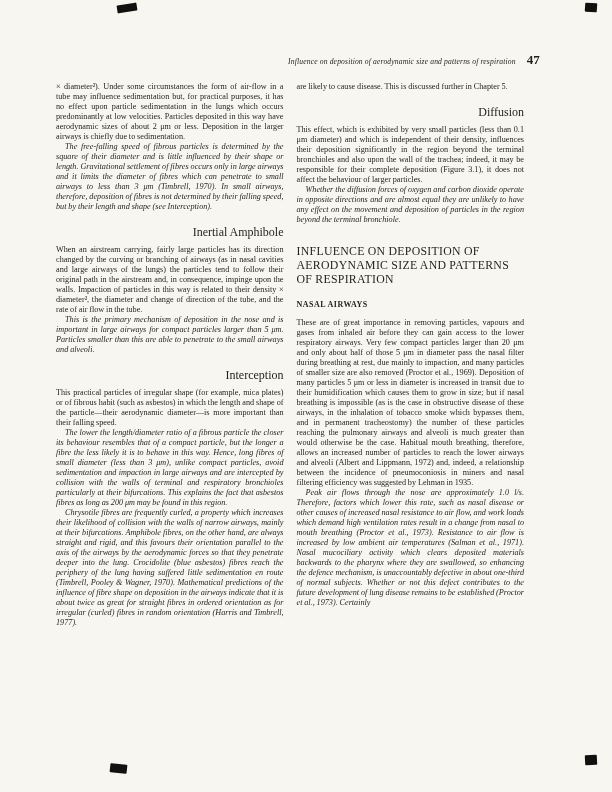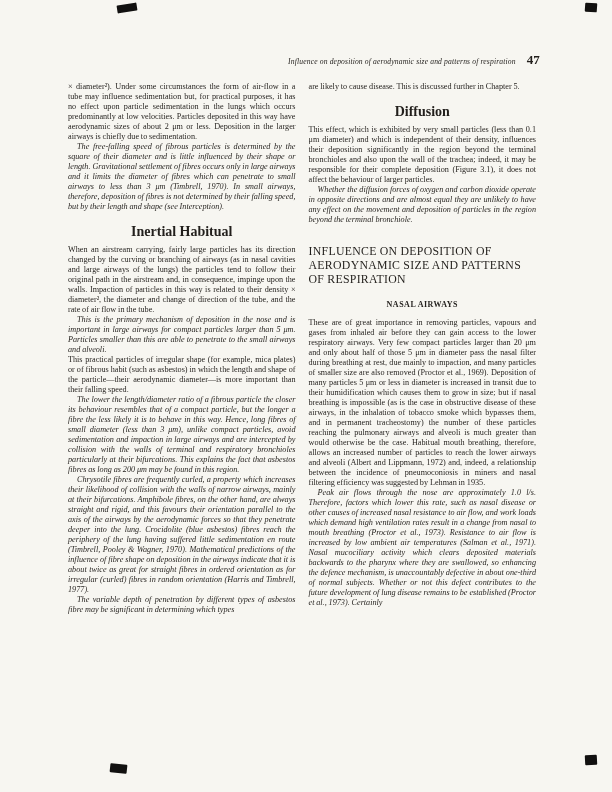--- a/index.html
+++ b/index.html
@@ -36,60 +36,60 @@
     font-size: 7.6px;
     letter-spacing: 0.15px;
     white-space: nowrap;
   }
   .rh-title { font-style: italic; }
   .rh-page  { font-style: normal; font-weight: bold; font-size: 13px; margin-left: 9px; }
 
   .columns {
     position: absolute;
     top: 82px;
-    left: 68px;
+    left: 56px;
     width: 468px;
     display: flex;
     gap: 13px;
   }
   .col {
     width: 227.5px;
     flex: 1 1 0;
     text-align: justify;
     font-size: 8.2px;
     line-height: 10px;
     hyphens: auto;
     -webkit-hyphens: auto;
     word-spacing: -0.2px;
   }
 
   p.para { margin: 0; }
   p.para.indent { text-indent: 9px; font-style: italic; }
 
   h2.section-heading {
-    font-size: 14px;
-    font-weight: bold;
+    font-size: 12px;
+    font-weight: normal;
     line-height: 10px;
     margin: 15px 0 8px 0;
-    text-align: center;
+    text-align: right;
   }
   h2.chapter-heading {
     font-size: 11.8px;
     font-weight: normal;
     line-height: 14px;
     margin: 19px 0 9px 0;
     text-align: left;
     letter-spacing: 0.3px;
   }
   h2.sub-heading {
     font-size: 8px;
     font-weight: bold;
     line-height: 10px;
     margin: 14px 0 8px 0;
-    text-align: center;
+    text-align: left;
     letter-spacing: 0.5px;
   }
 </style>
 </head>
 <body>
 
 <div class="page">
 
   <div class="scan-mark mark-tl"></div>
   <div class="scan-mark mark-tr"></div>
@@ -98,27 +98,27 @@
 
   <header class="running-head">
     <span class="rh-title">Influence on deposition of aerodynamic size and patterns of respiration</span>
     <span class="rh-page">47</span>
   </header>
 
   <main class="columns">
     <section class="col" id="col-left">
         <p class="para">× diameter²). Under some circumstances the form of air-flow in a tube may influence sedimentation but, for practical purposes, it has no effect upon particle sedimentation in the lungs which occurs predominantly at low velocities. Particles deposited in this way have aerodynamic sizes of about 2 μm or less. Deposition in the larger airways is chiefly due to sedimentation.</p>
         <p class="para indent">The free-falling speed of fibrous particles is determined by the square of their diameter and is little influenced by their shape or length. Gravitational settlement of fibres occurs only in large airways and it limits the diameter of fibres which can penetrate to small airways to less than 3 μm (Timbrell, 1970). In small airways, therefore, deposition of fibres is not determined by their falling speed, but by their length and shape (see Interception).</p>
-        <h2 class="section-heading">Inertial Habitual</h2>
+        <h2 class="section-heading">Inertial Amphibole</h2>
         <p class="para">When an airstream carrying, fairly large particles has its direction changed by the curving or branching of airways (as in nasal cavities and large airways of the lungs) the particles tend to follow their original path in the airstream and, in consequence, impinge upon the walls. Impaction of particles in this way is related to their density × diameter², the diameter and change of direction of the tube, and the rate of air flow in the tube.</p>
         <p class="para indent">This is the primary mechanism of deposition in the nose and is important in large airways for compact particles larger than 5 μm. Particles smaller than this are able to penetrate to the small airways and alveoli.</p>
+        <h2 class="section-heading">Interception</h2>
         <p class="para">This practical particles of irregular shape (for example, mica plates) or of fibrous habit (such as asbestos) in which the length and shape of the particle—their aerodynamic diameter—is more important than their falling speed.</p>
         <p class="para indent">The lower the length/diameter ratio of a fibrous particle the closer its behaviour resembles that of a compact particle, but the longer a fibre the less likely it is to behave in this way. Hence, long fibres of small diameter (less than 3 μm), unlike compact particles, avoid sedimentation and impaction in large airways and are intercepted by collision with the walls of terminal and respiratory bronchioles particularly at their bifurcations. This explains the fact that asbestos fibres as long as 200 μm may be found in this region.</p>
         <p class="para indent">Chrysotile fibres are frequently curled, a property which increases their likelihood of collision with the walls of narrow airways, mainly at their bifurcations. Amphibole fibres, on the other hand, are always straight and rigid, and this favours their orientation parallel to the axis of the airways by the aerodynamic forces so that they penetrate deeper into the lung. Crocidolite (blue asbestos) fibres reach the periphery of the lung having suffered little sedimentation en route (Timbrell, Pooley &amp; Wagner, 1970). Mathematical predictions of the influence of fibre shape on deposition in the airways indicate that it is about twice as great for straight fibres in ordered orientation as for irregular (curled) fibres in random orientation (Harris and Timbrell, 1977).</p>
-        <p class="para indent">The variable depth of penetration by different types of asbestos fibre may be significant in determining which types</p>
       </section>
     <section class="col" id="col-right">
         <p class="para">are likely to cause disease. This is discussed further in Chapter 5.</p>
         <h2 class="section-heading">Diffusion</h2>
         <p class="para">This effect, which is exhibited by very small particles (less than 0.1 μm diameter) and which is independent of their density, influences their deposition significantly in the region beyond the terminal bronchioles and also upon the wall of the trachea; indeed, it may be responsible for their complete deposition (Figure 3.1), it does not affect the behaviour of larger particles.</p>
         <p class="para indent">Whether the diffusion forces of oxygen and carbon dioxide operate in opposite directions and are almost equal they are unlikely to have any effect on the movement and deposition of particles in the region beyond the terminal bronchiole.</p>
         <h2 class="chapter-heading">INFLUENCE ON DEPOSITION OF AERODYNAMIC SIZE AND PATTERNS OF RESPIRATION</h2>
         <h2 class="sub-heading">NASAL AIRWAYS</h2>
         <p class="para">These are of great importance in removing particles, vapours and gases from inhaled air before they can gain access to the lower respiratory airways. Very few compact particles larger than 20 μm and only about half of those 5 μm in diameter pass the nasal filter during breathing at rest, due mainly to impaction, and many particles of smaller size are also removed (Proctor et al., 1969). Deposition of many particles 5 μm or less in diameter is increased in transit due to their humidification which causes them to grow in size; but if nasal breathing is impossible (as is the case in obstructive disease of these airways, in the inhalation of tobacco smoke which bypasses them, and in permanent tracheostomy) the number of these particles reaching the pulmonary airways and alveoli is much greater than would otherwise be the case. Habitual mouth breathing, therefore, allows an increased number of particles to reach the lower airways and alveoli (Albert and Lippmann, 1972) and, indeed, a relationship between the incidence of pneumoconiosis in miners and nasal filtering efficiency was suggested by Lehman in 1935.</p>
         <p class="para indent">Peak air flows through the nose are approximately 1.0 l/s. Therefore, factors which lower this rate, such as nasal disease or other causes of increased nasal resistance to air flow, and work loads which demand high ventilation rates result in a change from nasal to mouth breathing (Proctor et al., 1973). Resistance to air flow is increased by low ambient air temperatures (Salman et al., 1971). Nasal mucociliary activity which clears deposited materials backwards to the pharynx where they are swallowed, so enhancing the defence mechanism, is unaccountably defective in about one-third of normal subjects. Whether or not this defect contributes to the future development of lung disease remains to be established (Proctor et al., 1973). Certainly</p>

